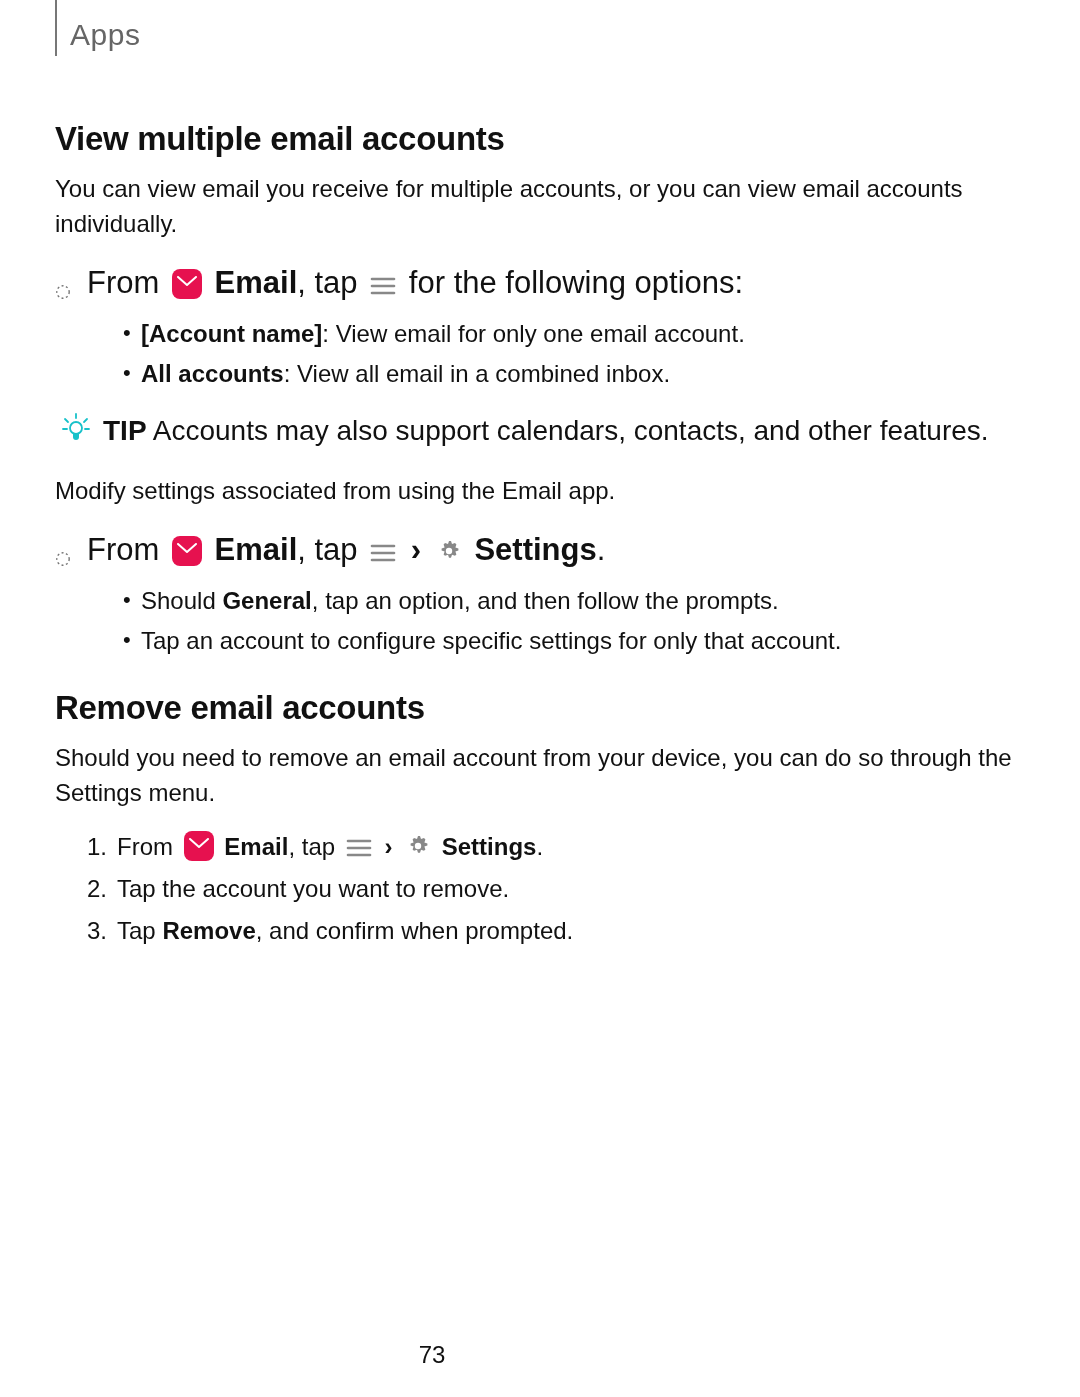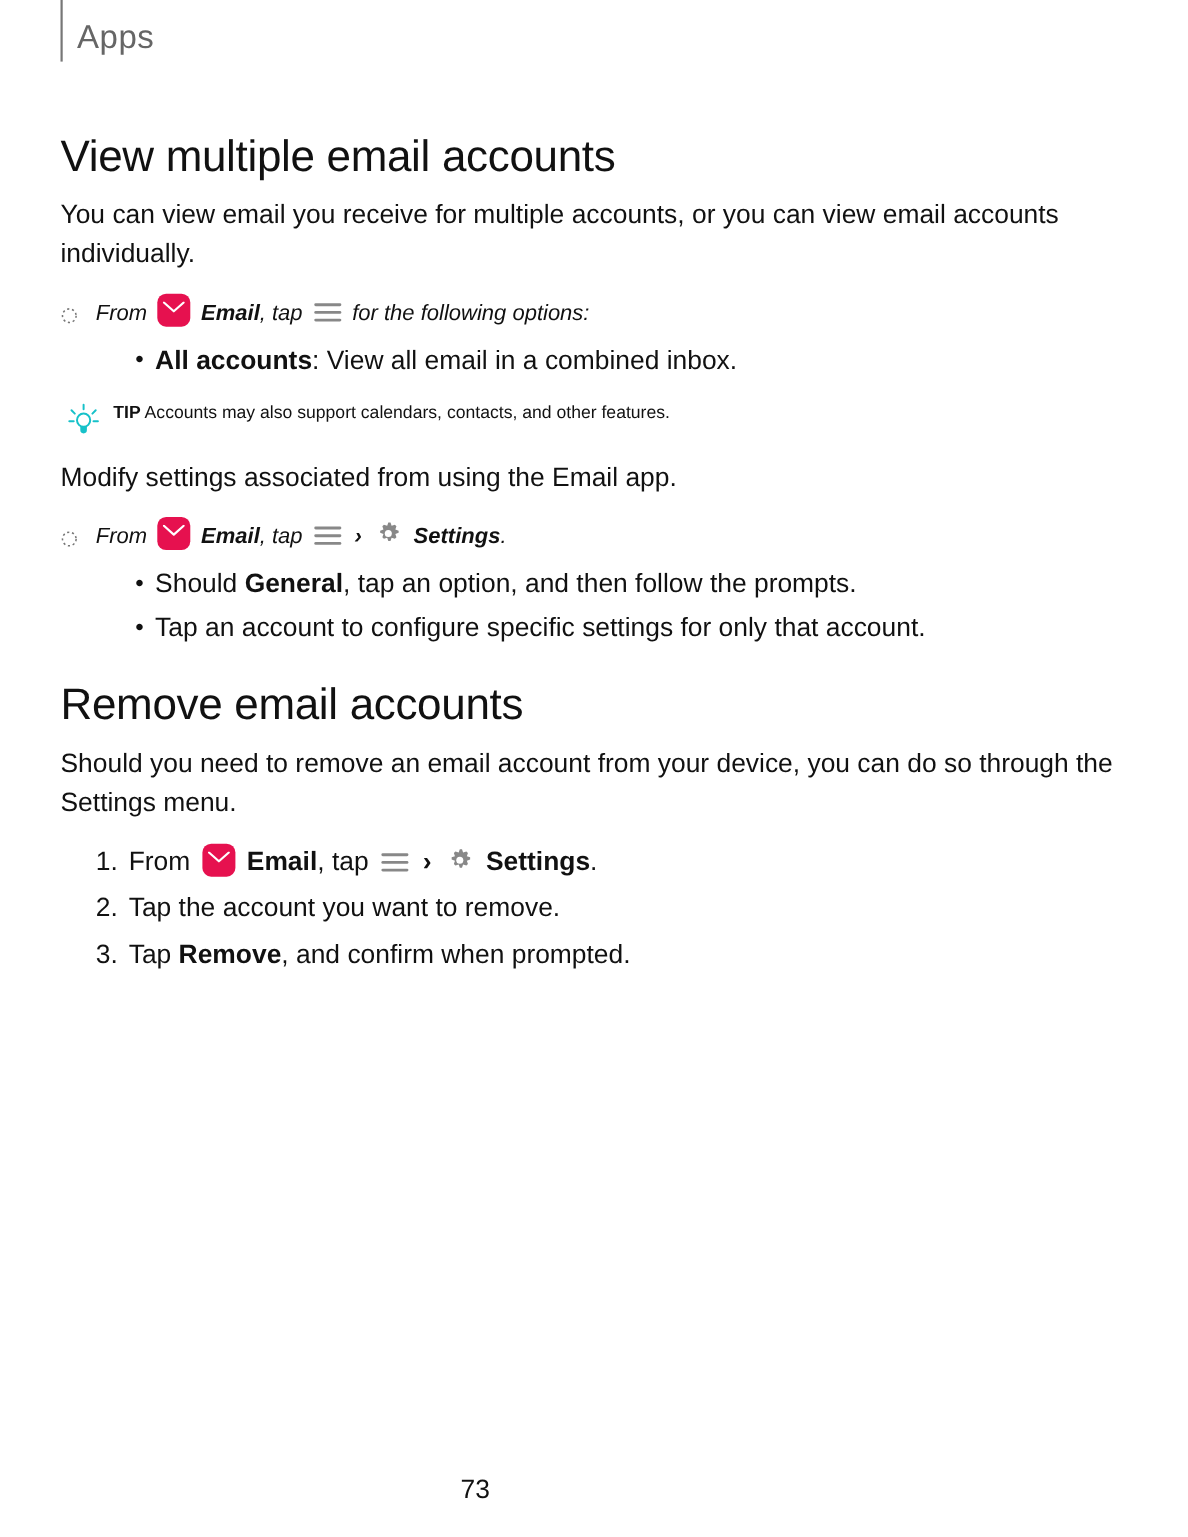--- a/index.html
+++ b/index.html
@@ -32,38 +32,37 @@
     top: 18px;
     font-size: 30px;
     font-weight: 300;
     color: #666;
     letter-spacing: 0.5px;
   }
   .content {
     padding-top: 90px;
   }
   h2.section-title {
-    font-size: 40px;
-    font-weight: 400;
+    font-size: 33px;
+    font-weight: 700;
     margin: 30px 0 14px 0;
     letter-spacing: -0.3px;
   }
   .body-text {
     font-size: 24px;
     line-height: 1.45;
     margin: 0 0 18px 0;
     color: #111;
   }
   .instr {
-    font-size: 20px;
+    font-size: 31px;
     line-height: 1.5;
     margin: 0 0 8px 0;
     padding-left: 32px;
     position: relative;
-    font-style: italic;
   }
   .instr-marker {
     position: absolute;
     left: 0;
     top: 7px;
     width: 16px;
     height: 16px;
   }
   .sub-list {
     list-style: none;
@@ -102,21 +101,21 @@
   .ol-list li::before {
     content: counter(step) ".";
     position: absolute;
     left: 0;
     top: 0;
   }
   .tip-row {
     display: flex;
     align-items: flex-start;
     gap: 12px;
-    font-size: 16px;
+    font-size: 28px;
     line-height: 1.5;
     margin: 18px 0 22px 6px;
   }
   .tip-label {
     font-weight: 700;
   }
   .b { font-weight: 700; }
   .app-icon {
     display: inline-block;
     vertical-align: -6px;
@@ -189,20 +188,23 @@
               <line x1="2" y1="4" x2="24" y2="4"></line>
               <line x1="2" y1="11" x2="24" y2="11"></line>
               <line x1="2" y1="18" x2="24" y2="18"></line>
             </g>
           </svg>
       </span>
       <span> for the following options:</span>
     </div>
 
     <ul class="sub-list">
+      <li>
+        <span class="b">[Account name]</span><span>: View email for only one email account.</span>
+      </li>
       <li>
         <span class="b">All accounts</span><span>: View all email in a combined inbox.</span>
       </li>
     </ul>
 
     <div class="tip-row">
       <span class="bulb-icon">
         <svg viewBox="0 0 30 30">
           <g stroke="#17c1c9" stroke-width="1.8" fill="none" stroke-linecap="round">
             <circle cx="15" cy="16" r="6" fill="#fff"></circle>

